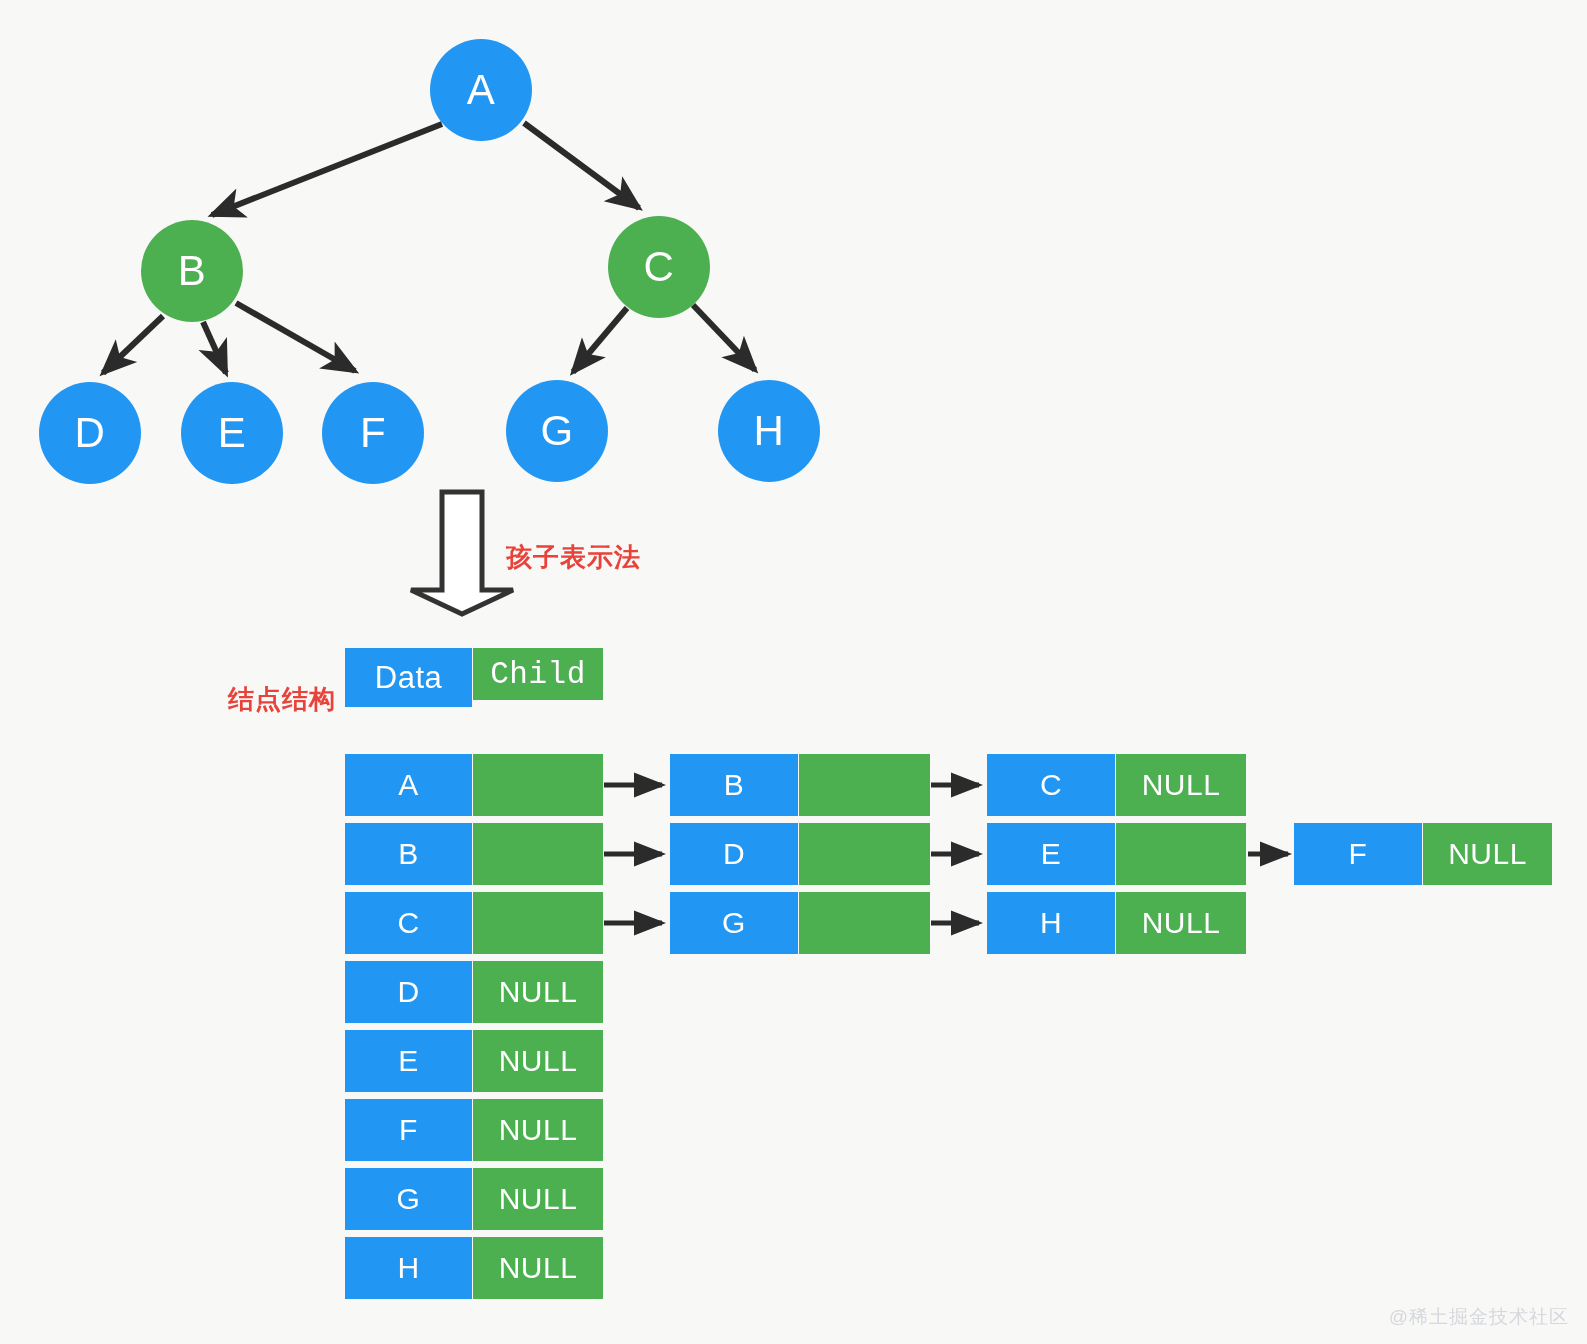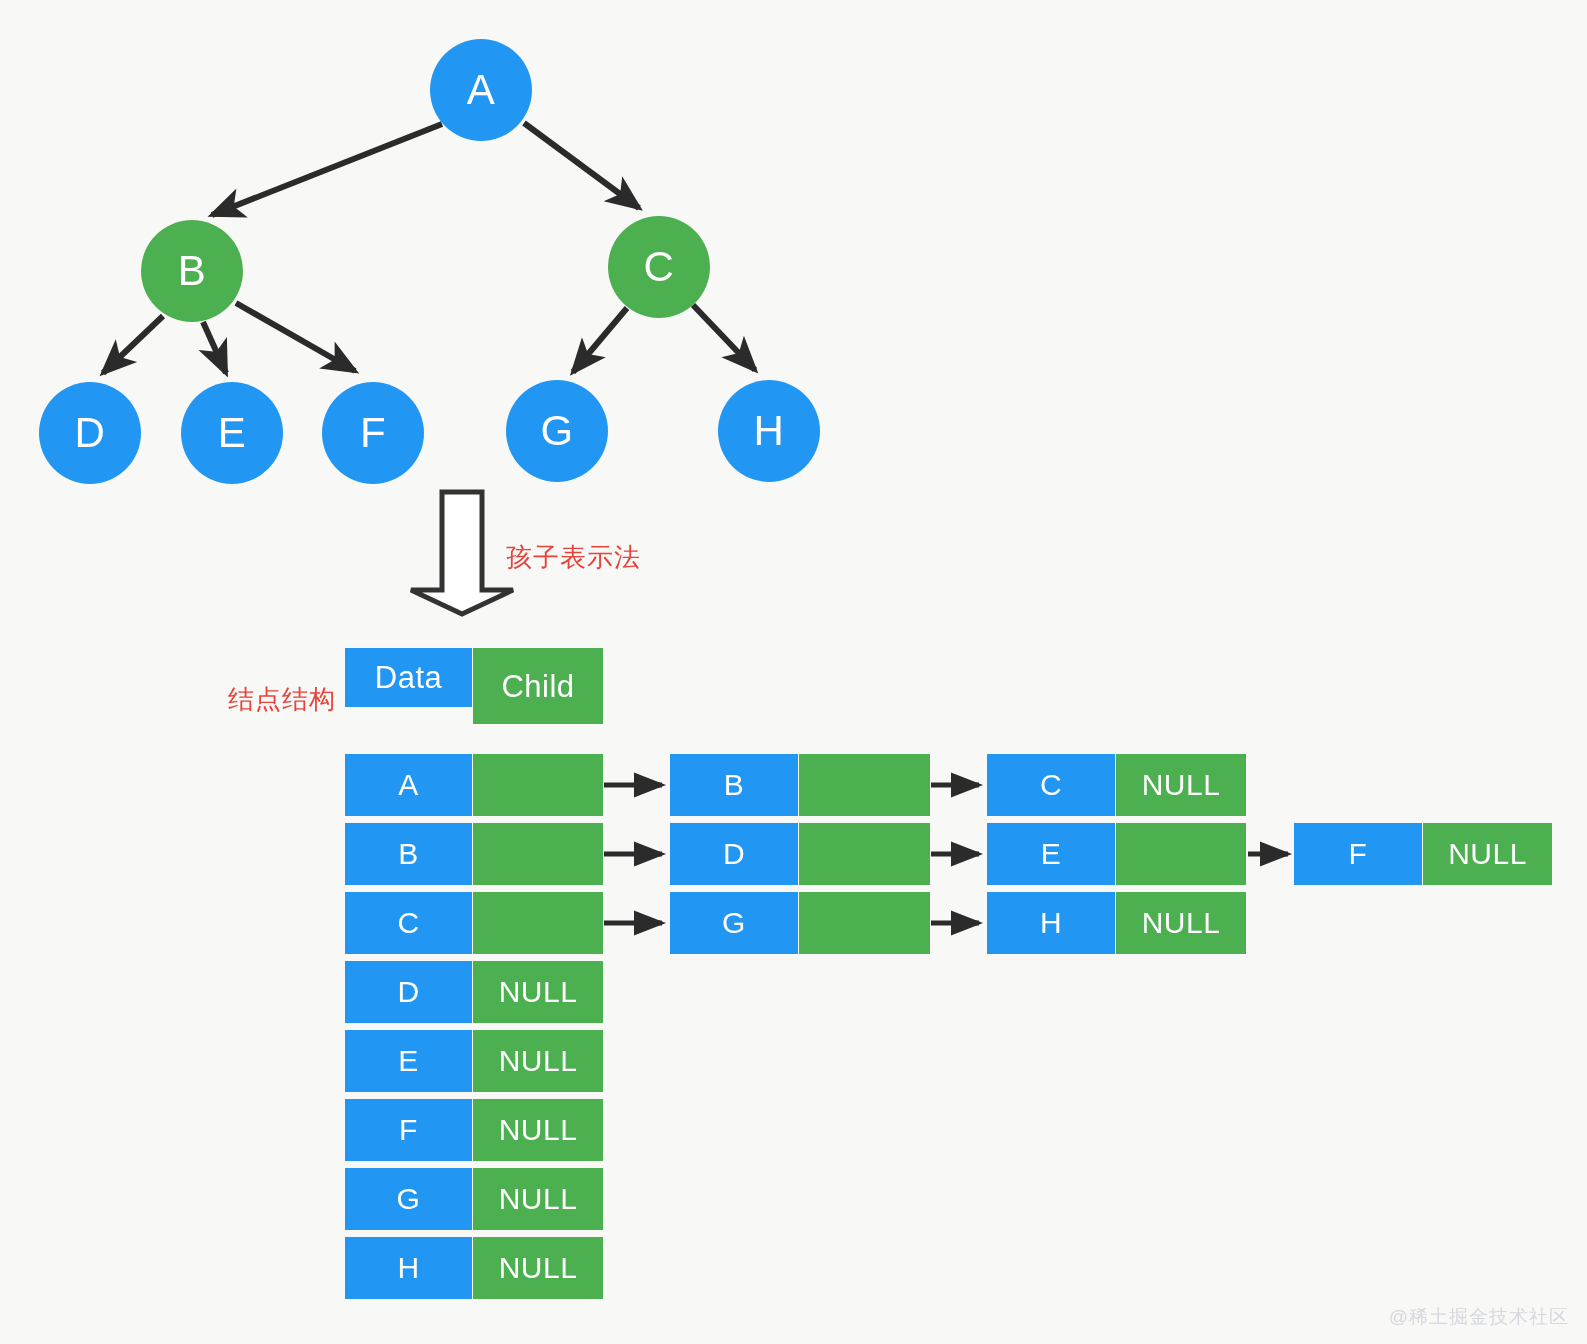--- a/index.html
+++ b/index.html
@@ -40,21 +40,21 @@
     width: 1587px;
     height: 1344px;
     pointer-events: none;
   }
 
   
   .red-label {
     position: absolute;
     color: #e8433a;
     font-size: 26px;
-    font-weight: 400;
+    font-weight: 700;
     white-space: nowrap;
     letter-spacing: 1px;
   }
 
   
   .cell {
     position: absolute;
     display: flex;
     align-items: center;
     justify-content: center;
@@ -123,21 +123,21 @@
   <div class="node blue" style="left:39px;  top:382px; width:102px; height:102px;">D</div>
   <div class="node blue" style="left:181px; top:382px; width:102px; height:102px;">E</div>
   <div class="node blue" style="left:322px; top:382px; width:102px; height:102px;">F</div>
   <div class="node blue" style="left:506px; top:380px; width:102px; height:102px;">G</div>
   <div class="node blue" style="left:718px; top:380px; width:102px; height:102px;">H</div>
 
   <div class="red-label" style="left:506px; top:540px;">孩子表示法</div>
   <div class="red-label" style="left:228px; top:682px;">结点结构</div>
 
   <div class="cell data header" style="left:345px; top:648px; width:127px; height:59px;">Data</div>
-  <div class="cell child header" style="left:473px; top:648px; width:130px; height:76px;">Child</div>
+  <div class="cell child header" style="left:473px; top:648px; width:130px; height:52px;font-family:Liberation Mono, monospace;">Child</div>
 
   <div class="cell data" style="left:345px; top:754px; width:127px; height:62px;">A</div>
   <div class="cell child" style="left:473px; top:754px; width:130px; height:62px;"></div>
 
   <div class="cell data" style="left:345px; top:823px; width:127px; height:62px;">B</div>
   <div class="cell child" style="left:473px; top:823px; width:130px; height:62px;"></div>
 
   <div class="cell data" style="left:345px; top:892px; width:127px; height:62px;">C</div>
   <div class="cell child" style="left:473px; top:892px; width:130px; height:62px;"></div>
 

